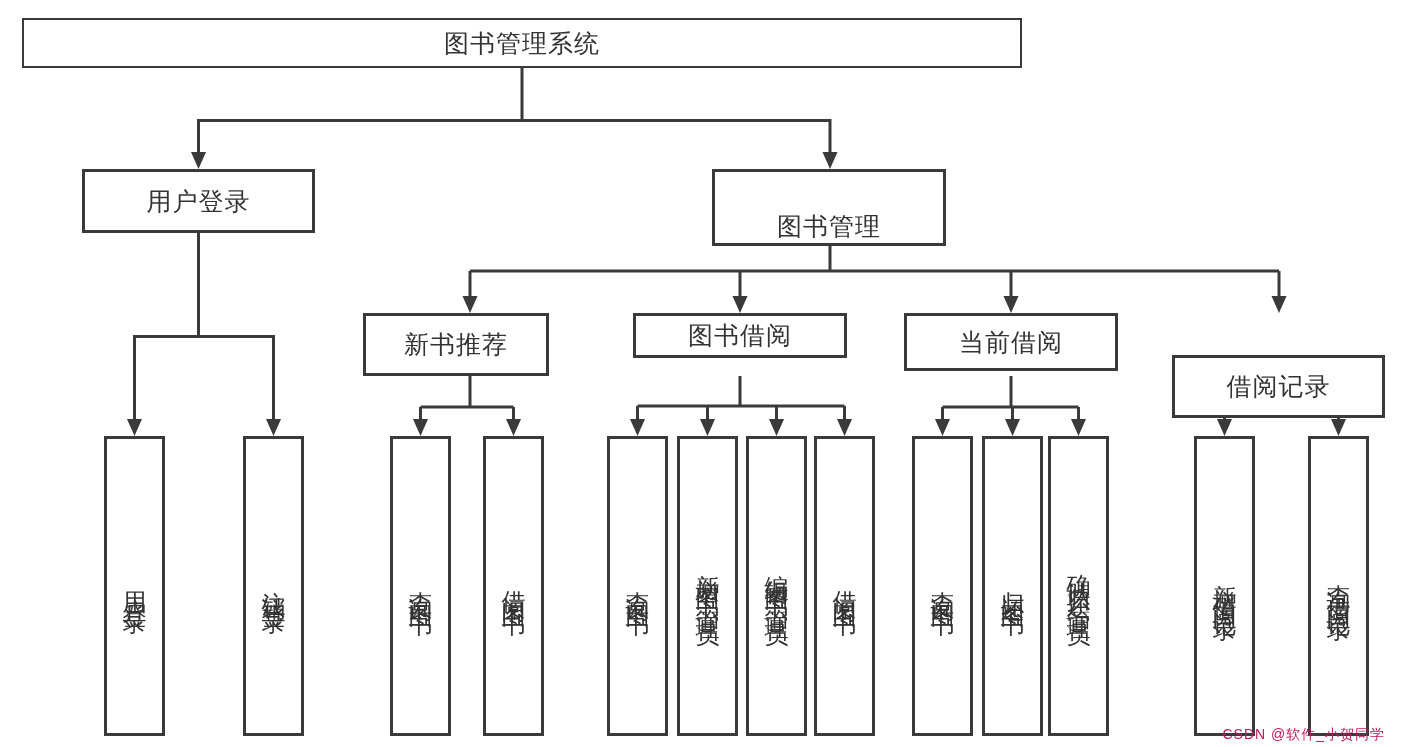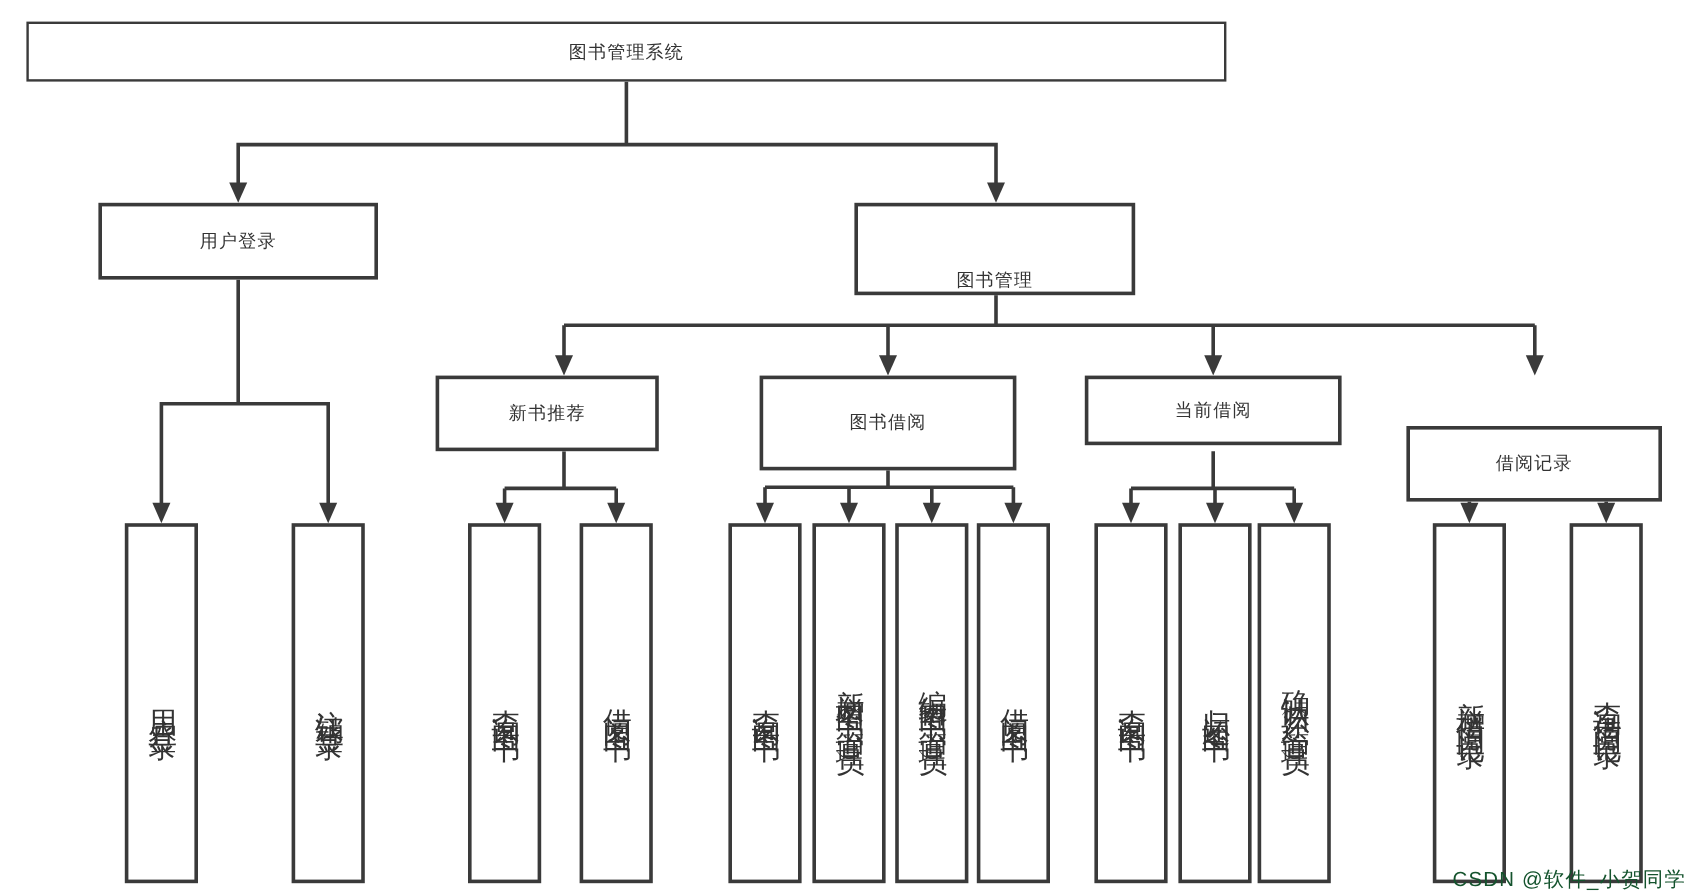--- a/index.html
+++ b/index.html
@@ -22,38 +22,38 @@
     box-sizing: border-box;
     background: #ffffff;
     border: 3px solid #3a3a3a;
     display: flex;
     align-items: center;
     justify-content: center;
     z-index: 1;
   }
   .box.root { border-width: 2px; }
   .box.h .label {
-    font-size: 15px;
+    font-size: 25px;
     color: #333333;
     letter-spacing: 1px;
     white-space: nowrap;
   }
   .box.v .label {
     writing-mode: vertical-rl;
     font-size: 24px;
     color: #333333;
     letter-spacing: 7px;
     line-height: 1;
   }
   .watermark {
     position: absolute;
-    right: 0;
+    right: 20px;
     bottom: 3px;
-    font-size: 17px;
-    color: #14532d;
+    font-size: 14px;
+    color: #be185d;
     letter-spacing: 1px;
     z-index: 2;
     white-space: nowrap;
   }
 </style>
 </head>
 <body>
 
 <div class="canvas">
 
@@ -104,21 +104,21 @@
   <div class="box h" style="left:82px; top:169px; width:233px; height:64px;">
     <span class="label">用户登录</span>
   </div>
   <div class="box h" style="left:712px; top:169px; width:234px; height:77px;align-items:flex-end;">
     <span class="label">图书管理</span>
   </div>
 
   <div class="box h" style="left:363px; top:313px; width:186px; height:63px;">
     <span class="label">新书推荐</span>
   </div>
-  <div class="box h" style="left:633px; top:313px; width:214px; height:79px;">
+  <div class="box h" style="left:633px; top:313px; width:214px; height:45px;">
     <span class="label">图书借阅</span>
   </div>
   <div class="box h" style="left:904px; top:313px; width:214px; height:58px;">
     <span class="label">当前借阅</span>
   </div>
   <div class="box h" style="left:1172px; top:313px; width:213px; height:63px;margin-top:42px;">
     <span class="label">借阅记录</span>
   </div>
 
   <div class="box v" style="left:104px; top:436px; width:61px; height:300px;">

